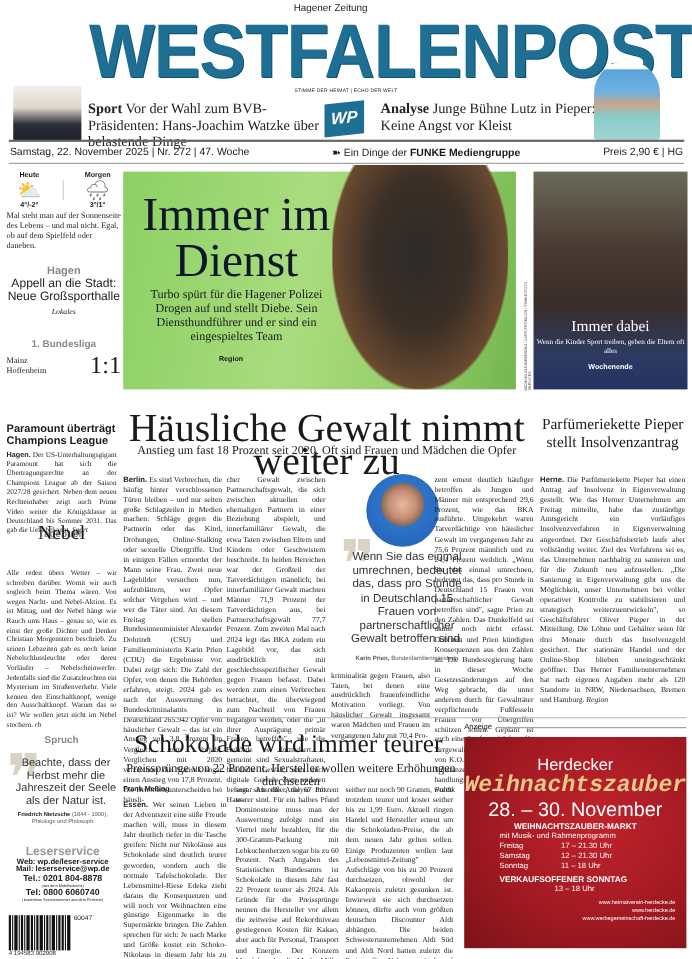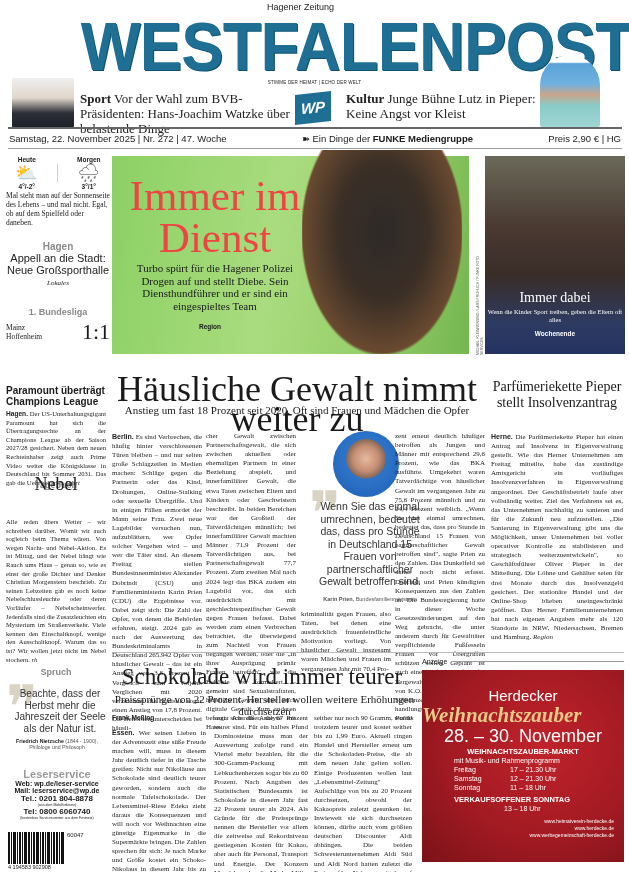--- a/index.html
+++ b/index.html
@@ -15,21 +15,21 @@
 .dateline{left:8px;top:127px;width:614px;height:22px;border-top:2px solid #666;border-bottom:1px solid #999;font-family:"Liberation Sans",sans-serif;font-size:9.5px;display:flex;align-items:center;justify-content:space-between;padding:0 1px}
 .dateline .mid b{font-weight:bold}
 .sans{font-family:"Liberation Sans",sans-serif}
 .leftcol{left:6px;top:156px;width:104px}
 .wx{display:flex;justify-content:space-around;text-align:center;font-family:"Liberation Sans",sans-serif;font-size:6.5px;font-weight:bold}
 .wx .ic{font-size:18px;line-height:20px;font-weight:normal}
 .small{font-size:7.5px;line-height:9px}
 .section-label{font-family:"Liberation Sans",sans-serif;color:#888;font-size:10px;text-align:center;font-weight:bold}
 .hero{left:112px;top:156px;width:357px;height:198px;background:linear-gradient(100deg,#8cd064 0%,#a9dc7e 45%,#9ad06d 70%,#74b64f 100%)}
 .dog{left:302px;top:150px;width:160px;height:204px;background:radial-gradient(ellipse at 50% 40%,#2d2a28 0%,#3b2f26 40%,#6a4a30 70%,transparent 72%)}
-.hero-title{left:120px;top:175px;width:190px;text-align:center;font-size:43px;line-height:42px;color:#ef4444}
+.hero-title{left:120px;top:175px;width:190px;text-align:center;font-size:43px;line-height:42px;color:#0f172a}
 .hero-sub{left:120px;top:262px;width:190px;text-align:center;font-size:11px;line-height:12.5px}
 .hero-sec{left:120px;top:323px;width:180px;text-align:center;font-family:"Liberation Sans",sans-serif;font-size:6.5px;font-weight:bold}
 .credit{font-family:"Liberation Sans",sans-serif;font-size:3.5px;color:#555;writing-mode:vertical-rl;transform:rotate(180deg)}
 .side-photo{left:485px;top:156px;width:140px;height:198px;background:linear-gradient(180deg,#6b6a5a 0%,#4a3a32 35%,#3a2d28 60%,#2d3b63 85%,#243260 100%)}
 .side-title{left:485px;top:290px;width:140px;text-align:center;color:#fff;font-size:14px}
 .side-sub{left:485px;top:308px;width:140px;text-align:center;color:#fff;font-size:6.5px;line-height:8px}
 .side-sec{left:485px;top:330px;width:140px;text-align:center;color:#fff;font-family:"Liberation Sans",sans-serif;font-size:6.5px;font-weight:bold}
 .lead-title{left:112px;top:374px;width:370px;text-align:center;font-size:36px;line-height:30px}
 .lead-sub{left:112px;top:404px;width:370px;text-align:center;font-size:11px}
 .col{font-size:7px;line-height:9.1px;text-align:justify;color:#222;hyphens:auto}
@@ -54,21 +54,21 @@
 <div class="abs masthead">WESTFALENPOST</div>
 <div class="abs tagline">STIMME DER HEIMAT | ECHO DER WELT</div>
 
 <div class="abs photo-person" style="left:12px;top:78px;width:62px;height:50px;background:linear-gradient(180deg,#f0efed 0%,#e0d6cc 40%,#2c2f38 70%,#1e2028 100%)"></div>
 <div class="abs teaser" style="left:80px;top:91px;width:210px">
   <b>Sport</b>
   <span>Vor der Wahl zum BVB-Präsidenten: Hans-Joachim Watzke über belastende Dinge</span>
 </div>
 <div class="abs wp-logo">WP</div>
 <div class="abs teaser" style="left:346px;top:91px;width:200px">
-  <b>Kultur</b>
+  <b>Analyse</b>
   <span>Junge Bühne Lutz in Pieper: Keine Angst vor Kleist</span>
 </div>
 <div class="abs" style="left:540px;top:55px;width:60px;height:72px;background:linear-gradient(180deg,#fff 0%,#fff 10%,#5aa3d8 12%,#6fb2e0 40%,#c9a58a 55%,#89cbc8 70%,#9fd6d3 100%);border-radius:30px 30px 2px 2px"></div>
 
 <div class="abs dateline">
   <div>
     <span>Samstag, 22. November 2025</span> |
     <span>Nr. 272</span> |
     <span>47. Woche</span>
   </div>
@@ -220,21 +220,21 @@
 </div>
 <div class="abs col" style="left:214px;top:714px;width:94px">sogar Ausreißer, die 67 Prozent teurer sind. Für ein halbes Pfund Dominosteine muss man der Auswertung zufolge rund ein Viertel mehr bezahlen, für die 300-Gramm-Packung mit Lebkuchenherzen sogar bis zu 60 Prozent. Nach Angaben des Statistischen Bundesamts ist Schokolade in diesem Jahr fast 22 Prozent teurer als 2024. Als Gründe für die Preissprünge nennen die Hersteller vor allem die zeitweise auf Rekordniveau gestiegenen Kosten für Kakao, aber auch für Personal, Transport und Energie. Der Konzern Mondelez, der die Marke Milka produziert, reagierte bereits zu Jahresbeginn: Statt 100 Gramm wiegt die Tafel Schokolade</div>
 <div class="abs col" style="left:314px;top:714px;width:98px">seither nur noch 90 Gramm, wurde trotzdem teurer und kostet seither bis zu 1,99 Euro. Aktuell ringen Handel und Hersteller erneut um die Schokoladen-Preise, die ab dem neuen Jahr gelten sollen. Einige Produzenten wollen laut „Lebensmittel-Zeitung" Aufschläge von bis zu 20 Prozent durchsetzen, obwohl der Kakaopreis zuletzt gesunken ist. Inwieweit sie sich durchsetzen können, dürfte auch vom größten deutschen Discounter Aldi abhängen. Die beiden Schwesterunternehmen Aldi Süd und Aldi Nord hatten zuletzt die Preise für Nahrungsmittel auf breiter Front gesenkt – aber nicht für Schokolade.</div>
 
 <div class="abs ad-label">
     <span>Anzeige</span>
     <span class="line"></span>
   </div>
 <div class="abs ad">
   <div style="text-align:center;font-size:15px;margin-top:17px">Herdecker</div>
-  <div style="font-family:Liberation Serif, serif;font-style:italic;font-weight:bold;font-size:21px;color:#e8c98a;line-height:22px">Weihnachtszauber</div>
+  <div style="text-align:center;font-family:Liberation Mono, monospace;font-style:italic;font-weight:bold;font-size:21px;color:#e8c98a;line-height:22px">Weihnachtszauber</div>
   <div style="text-align:center;font-size:18px;line-height:20px">28. – 30. November</div>
   <div style="text-align:center;font-weight:bold;font-size:7.5px;margin-top:1px">WEIHNACHTSZAUBER-MARKT</div>
   <div style="padding-left:32px;font-size:7px;line-height:9px">
     <div>mit Musik- und Rahmenprogramm</div>
     <div style="display:flex;gap:18px">
         <span style="width:38px">Freitag</span>
         <span>17 – 21.30 Uhr</span>
       </div>
     <div style="display:flex;gap:18px">
         <span style="width:38px">Samstag</span>

